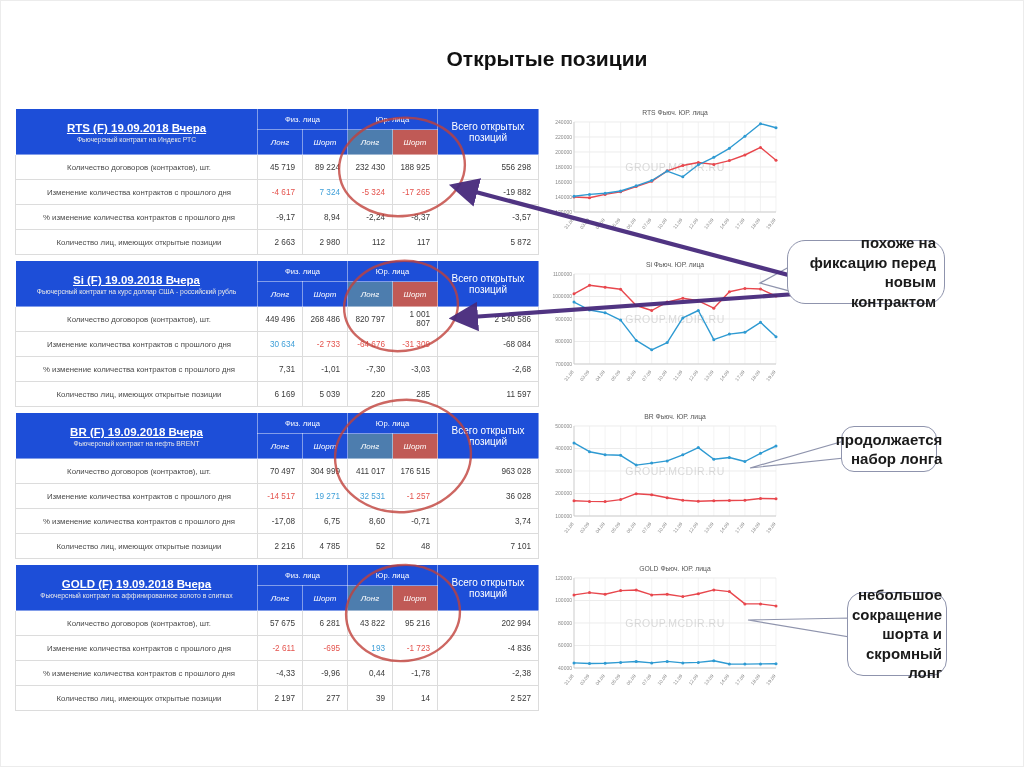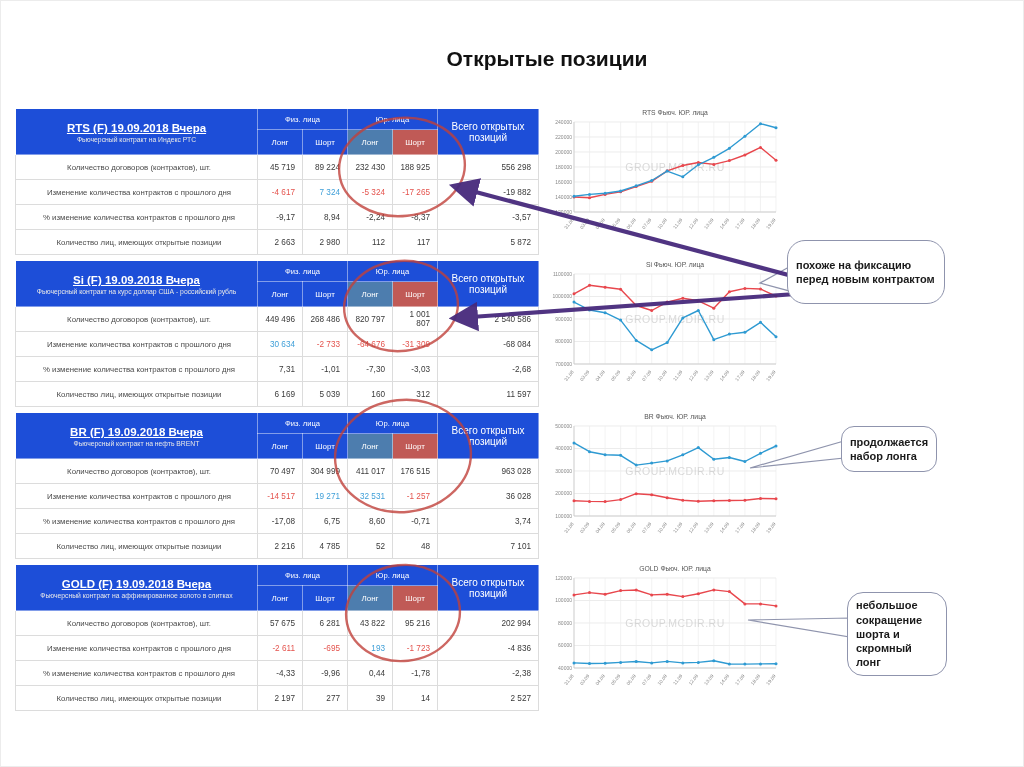--- a/index.html
+++ b/index.html
@@ -11,34 +11,34 @@
   .tblwrap{position:absolute;left:14px;top:2px;width:523px;}
   table.ptable{border-collapse:collapse;table-layout:fixed;width:523px;font-family:"Liberation Sans",sans-serif;}
   table.ptable col.c-label{width:242px}
   table.ptable col.c-v{width:45px}
   table.ptable col.c-total{width:101px}
   table.ptable th{background:#1d4ed8;color:#fff;font-weight:normal;border:1px solid rgba(255,255,255,.45);padding:0;}
   table.ptable th.hTitle{height:45px;}
   table.ptable .t1{font-size:11.5px;font-weight:bold;line-height:1.4;text-decoration:underline;}
   table.ptable .t2{font-size:6.8px;color:#e8e8e8;}
   table.ptable th.grp{font-size:7.6px;height:20px;}
-  table.ptable th.sub{font-size:8px;height:24px;}
+  table.ptable th.sub{font-size:8px;font-style:italic;height:24px;}
   table.ptable th.sub.lb{background:#4d7dae;}
   table.ptable th.sub.sb{background:#c05a56;}
   table.ptable th.hTotal{font-size:10px;}
   table.ptable td{border:1px solid #dcdcdc;height:22px;background:#fff;font-size:8.2px;color:#3a3a3a;}
   table.ptable td.lbl{font-size:7.8px;color:#4a4a4a;padding-left:6px;text-align:center;}
   table.ptable td.val{text-align:right;padding-right:7px;}
   table.ptable td.pos{color:#3f9fd8;}
   table.ptable td.neg{color:#e4534d;}
   .chartwrap{position:absolute;left:545px;top:0;width:236px;height:140px;}
   .overlay{position:absolute;left:0;top:0;width:1024px;height:767px;pointer-events:none;}
   .callout{position:absolute;border:1.5px solid #8f94ad;border-radius:18px;background:#fff;
-           display:flex;align-items:center;justify-content:center;text-align:left;
-           font-size:11px;font-weight:bold;color:#1a1a1a;line-height:1.3;padding:4px 8px;box-sizing:border-box;}
+           display:flex;align-items:center;justify-content:center;text-align:right;
+           font-size:15px;font-weight:bold;color:#1a1a1a;line-height:1.3;padding:4px 8px;box-sizing:border-box;}
   .co1{left:786px;top:239px;width:158px;height:64px;}
   .co2{left:840px;top:425px;width:96px;height:46px;border-radius:13px;}
   .co3{left:846px;top:591px;width:100px;height:84px;border-radius:16px;}
 </style>
 </head>
 <body>
 
 <div class="slide">
   <div class="page-title">Открытые позиции</div>
 
@@ -235,22 +235,22 @@
               <td class="val">7,31</td>
               <td class="val">-1,01</td>
               <td class="val">-7,30</td>
               <td class="val">-3,03</td>
               <td class="val">-2,68</td>
             </tr>
             <tr>
               <td class="lbl">Количество лиц, имеющих открытые позиции</td>
               <td class="val">6 169</td>
               <td class="val">5 039</td>
-              <td class="val">160</td>
-              <td class="val">312</td>
+              <td class="val">220</td>
+              <td class="val">285</td>
               <td class="val">11 597</td>
             </tr>
           </tbody>
         </table>
       </div>
     <div class="chartwrap"><svg width="236" height="140" viewBox="0 0 236 140">
           <text x="129" y="9" text-anchor="middle" font-size="6.8" fill="#555" font-family="Liberation Sans, sans-serif">Si Фьюч. ЮР. лица</text>
           <line x1="28" y1="16" x2="230" y2="16" stroke="#e4e4e4" stroke-width="0.7"></line>
           <text x="26" y="17.8" text-anchor="end" font-size="5" fill="#888" font-family="Liberation Sans, sans-serif">1100000</text>
           <line x1="28" y1="38.5" x2="230" y2="38.5" stroke="#e4e4e4" stroke-width="0.7"></line>

